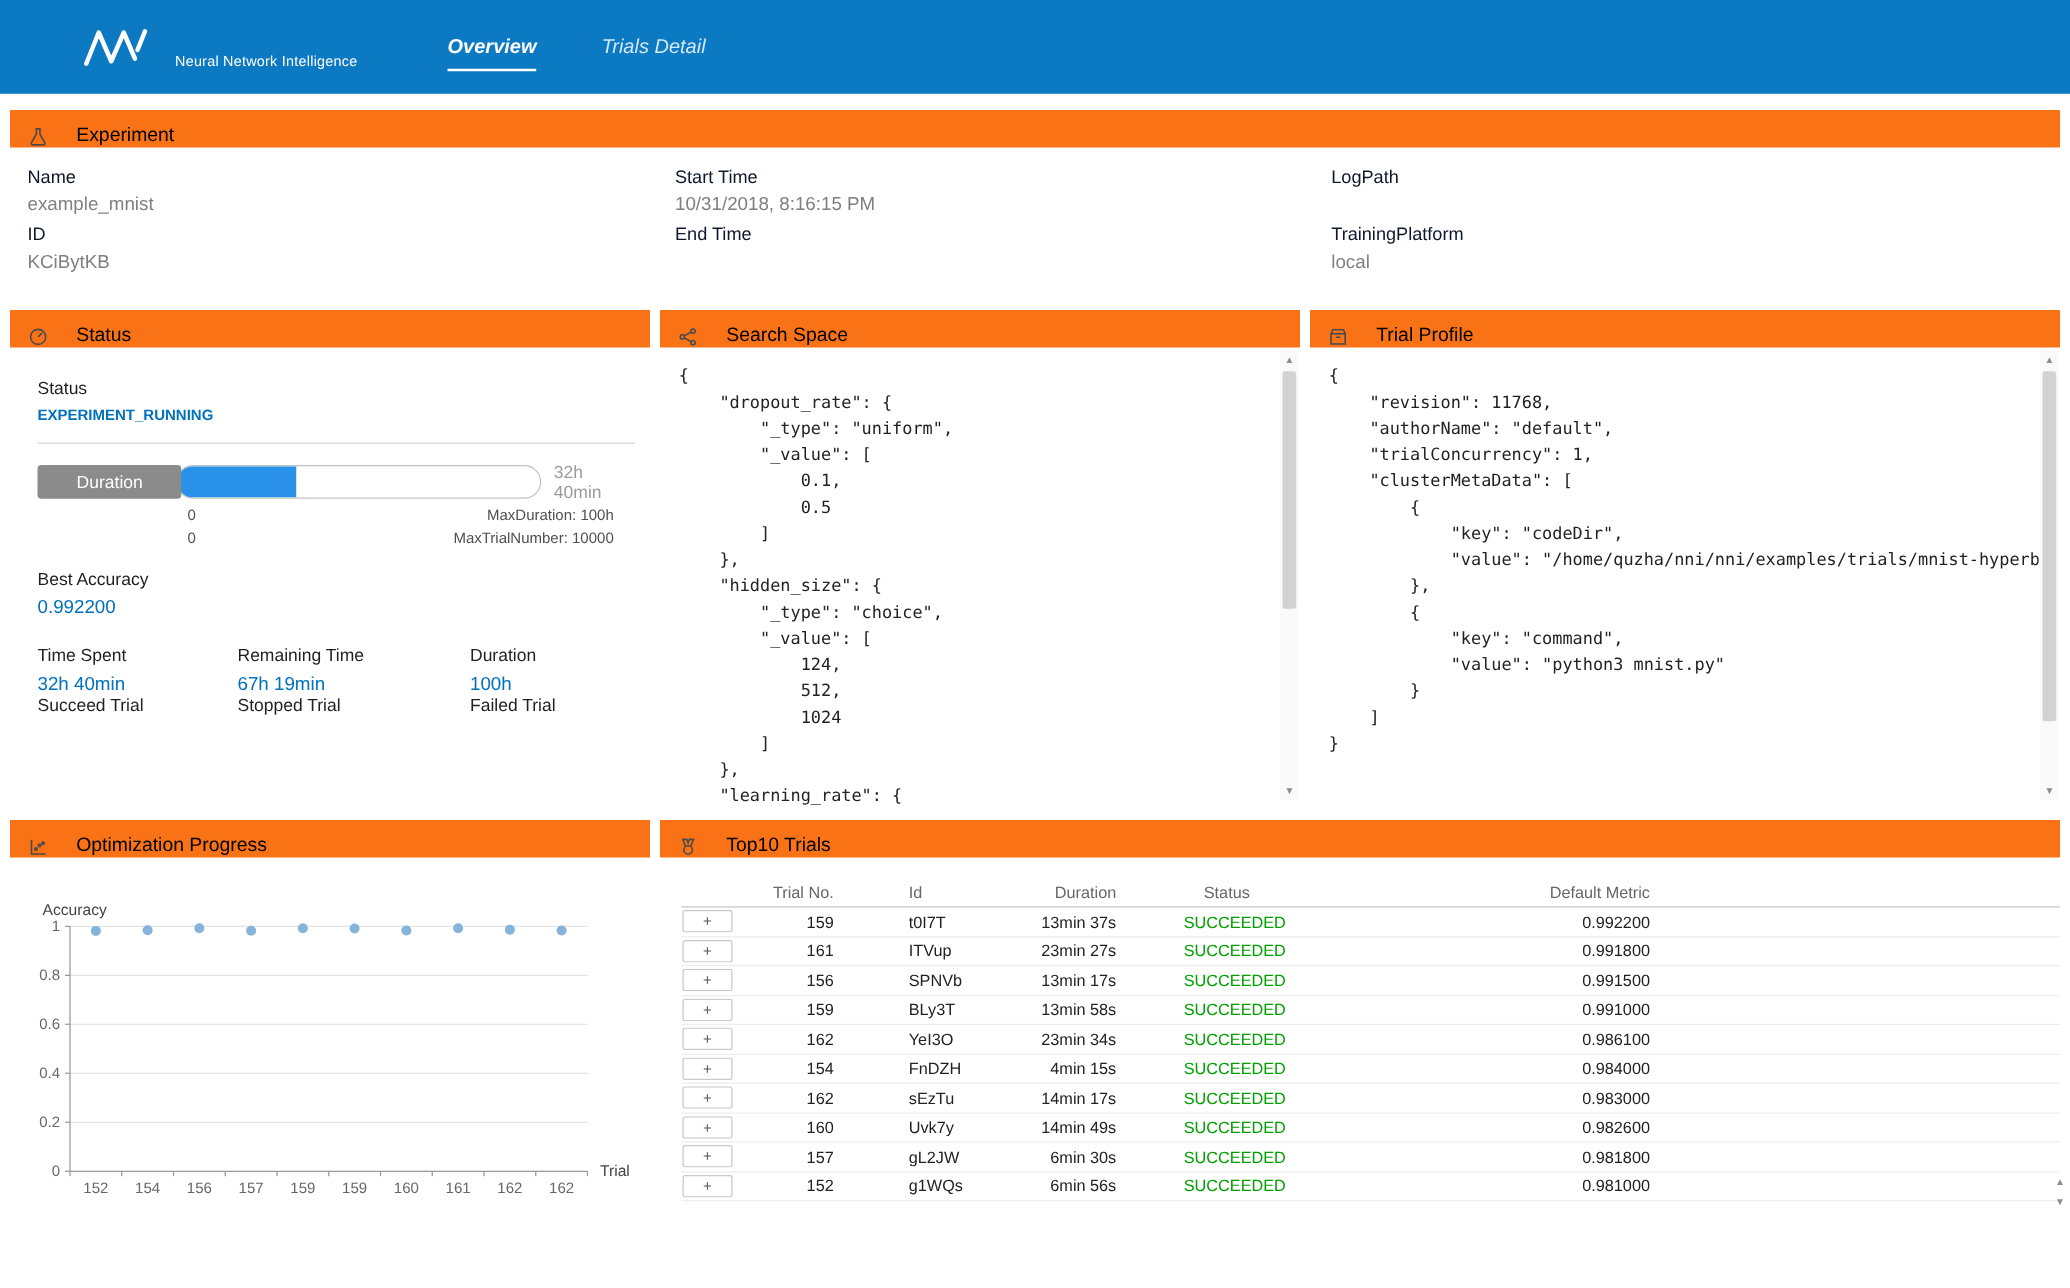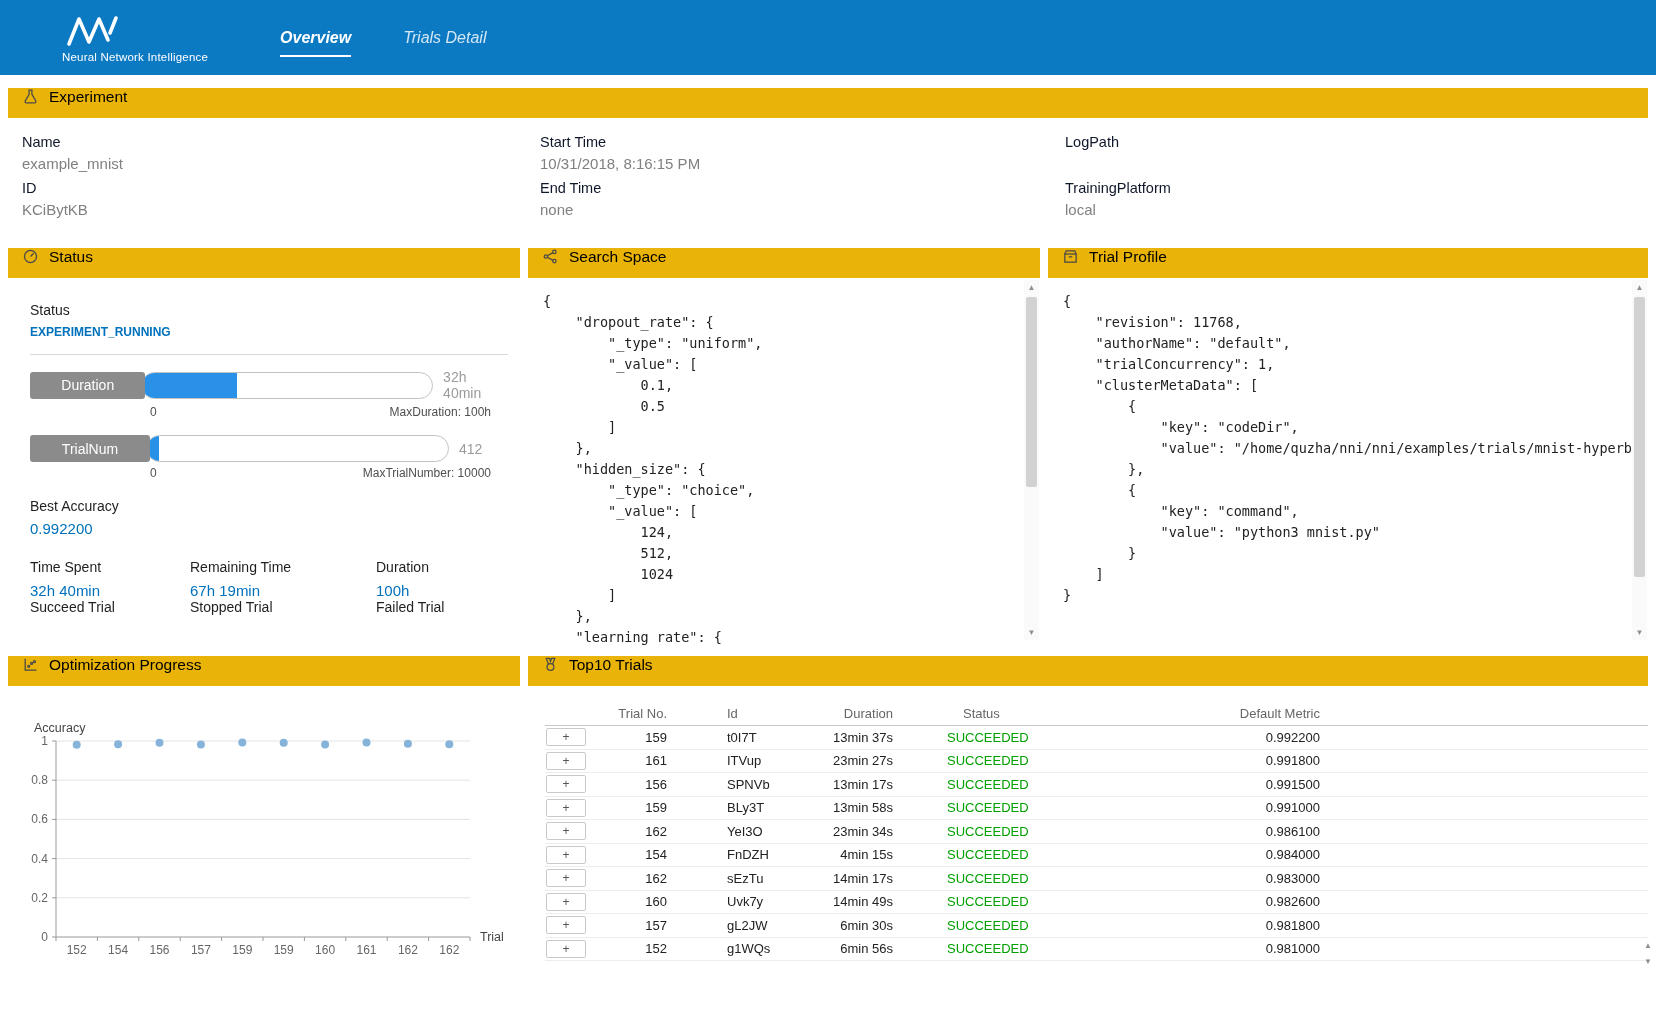--- a/index.html
+++ b/index.html
@@ -2,28 +2,28 @@
 <html><head>
 <meta charset="utf-8">
 <style>
   * { margin:0; padding:0; box-sizing:border-box; }
   html,body { width:1656px; height:1030px; background:#fff; overflow:hidden;
               font-family:"Liberation Sans", sans-serif; color:#222; }
   .app { position:relative; width:1656px; height:1030px; }
 
   
   .topnav { height:75px; background:#0c79c3; display:flex; align-items:center; padding-left:62px; }
-  .logo { display:flex; flex-direction:column; align-items:flex-start; }
+  .logo { display:flex; flex-direction:row; align-items:flex-end; }
   .logo-text { color:#fff; font-size:11.5px; letter-spacing:.2px; margin-top:2px; }
   .nav-tabs { display:flex; gap:52px; margin-left:72px; margin-top:10px;font-style:italic; }
   .tab { color:rgba(255,255,255,.82); font-size:16px; padding-bottom:8px; cursor:pointer; border-bottom:2px solid transparent; }
   .tab.active { color:#fff; font-weight:700; border-bottom:2px solid #fff; }
 
   
-  .panel-hd { height:30px; background:#eab308; display:flex; align-items:flex-start; gap:10px;
+  .panel-hd { height:30px; background:#f97316; display:flex; align-items:flex-end; gap:22px;
               padding-left:14px; font-size:15.5px; color:#000; }
   .panel-hd svg { width:17px; height:17px; stroke:#4a4a4a; fill:none; stroke-width:1.8; flex:0 0 auto; }
 
   
   .experiment { margin:13px 8px 0; }
   .exp-grid { display:grid; grid-template-columns:518px 525px 1fr; grid-template-rows:auto auto;
               grid-auto-flow:column; padding:16px 0 18px 14px; row-gap:8px; }
   .field .flabel { font-size:14.5px; color:#0f172a; margin-bottom:5px; }
   .field .fvalue { font-size:15px; color:#808080; }
 
@@ -129,21 +129,20 @@
       <div class="field">
         <div class="flabel">ID</div>
         <div class="fvalue">KCiBytKB</div>
       </div>
       <div class="field">
         <div class="flabel">Start Time</div>
         <div class="fvalue">10/31/2018, 8:16:15 PM</div>
       </div>
       <div class="field">
         <div class="flabel">End Time</div>
-        <div class="fvalue">none</div>
       </div>
       <div class="field">
         <div class="flabel">LogPath</div>
       </div>
       <div class="field">
         <div class="flabel">TrainingPlatform</div>
         <div class="fvalue">local</div>
       </div>
     </div>
   </div>
@@ -168,27 +167,20 @@
           <div class="bar-track">
             <div class="bar-fill" style="width: 32.7%; background: rgb(42, 145, 232);"></div>
           </div>
           <div class="bar-value">32h 40min</div>
         </div>
         <div class="bar-sub">
           <span>0</span>
           <span>MaxDuration: 100h</span>
         </div>
 
-        <div class="bar-row" style="margin-top:16px;">
-          <div class="bar-chip">TrialNum</div>
-          <div class="bar-track">
-            <div class="bar-fill" style="width: 4.1%; background: rgb(42, 145, 232);"></div>
-          </div>
-          <div class="bar-value">412</div>
-        </div>
         <div class="bar-sub">
           <span>0</span>
           <span>MaxTrialNumber: 10000</span>
         </div>
 
         <div class="best-acc">
           <div class="flabel">Best Accuracy</div>
           <div class="fvalue">0.992200</div>
         </div>
 

